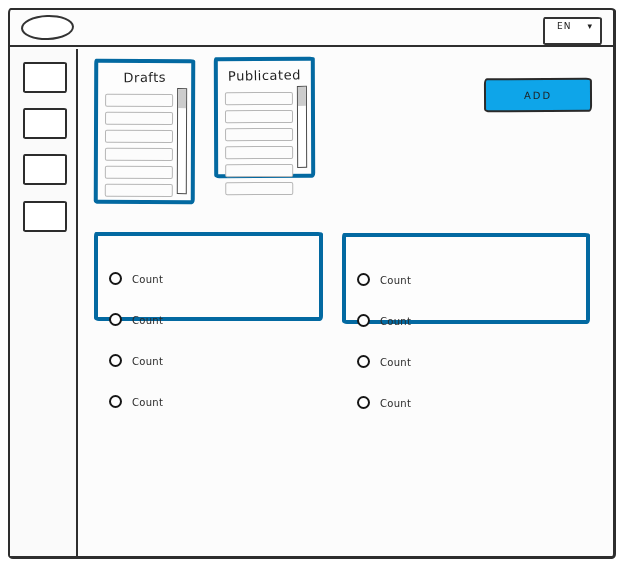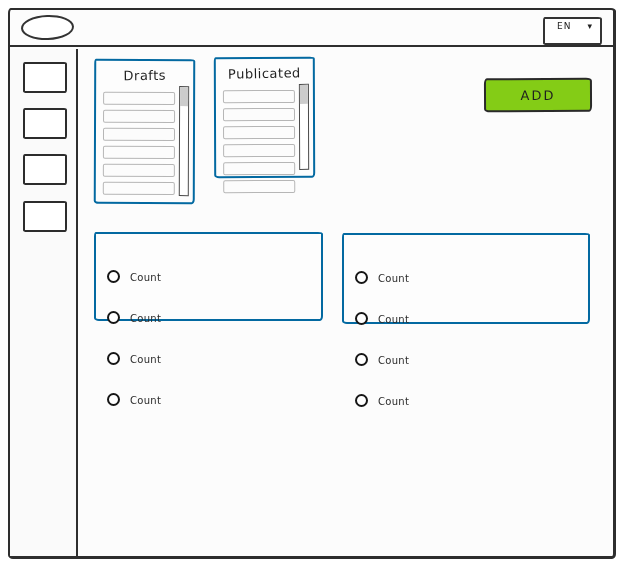--- a/index.html
+++ b/index.html
@@ -44,21 +44,21 @@
     width: 44px; height: 31px; margin: 0 0 15px 13px;
     background: #fff; border: 2px solid #2c2c2c;
     border-radius: 2px 3px 2px 4px / 3px 2px 4px 2px;
     cursor: pointer;
   }
   .side-box:nth-child(1) { margin-top: 13px; }
   .side-box:nth-child(3) { margin-bottom: 16px; }
 
   
   .panel {
-    position: absolute; background: #fdfdfd; border: 2px solid #0369a1;
+    position: absolute; background: #fdfdfd; border: 4px solid #0369a1;
     border-radius: 2px 5px 3px 5px / 5px 2px 5px 3px;
   }
 
   
   .list-panel .panel-title {
     text-align: center; font-size: 13px; letter-spacing: .5px;
     padding-top: 7px; color: #1f1f1f; transform: rotate(-1deg);
   }
   .list-items { margin-top: 9px; padding-left: 7px; }
   .list-panel.with-scroll .list-items { padding-right: 18px; }
@@ -75,23 +75,23 @@
   .scroll-thumb { width: 100%; height: 19px; background: #cccccc; cursor: grab; }
 
   
   #panel-drafts     { left: 84px;  top: 49px;  width: 101px; height: 145px; transform: rotate(.2deg); }
   #panel-publicated { left: 204px; top: 47px;  width: 101px; height: 121px; transform: rotate(-.2deg); }
   #panel-ready      { left: 341px; top: 49px;  width: 101px; height: 141px; }
 
   
   .add-btn {
     position: absolute; left: 474px; top: 68px; width: 108px; height: 34px;
-    background: #84cc16; border: 2px solid #2a2a2a;
+    background: #0ea5e9; border: 2px solid #2a2a2a;
     border-radius: 3px 6px 3px 6px / 6px 3px 6px 3px;
-    font-family: inherit; font-size: 13px; letter-spacing: 2px; color: #1f1f1f;
+    font-family: inherit; font-size: 10px; letter-spacing: 2px; color: #1f1f1f;
     cursor: pointer; transform: rotate(-.3deg);
   }
 
   
   #count-left  { left: 84px;  top: 222px; width: 229px; height: 89px; }
   #count-right { left: 332px; top: 223px; width: 248px; height: 91px; }
   .count-panel { padding: 8px 0 0 11px; }
   .radio-row {
     display: flex; align-items: flex-end; height: 21px; cursor: pointer; margin-top: 20px;
   }

